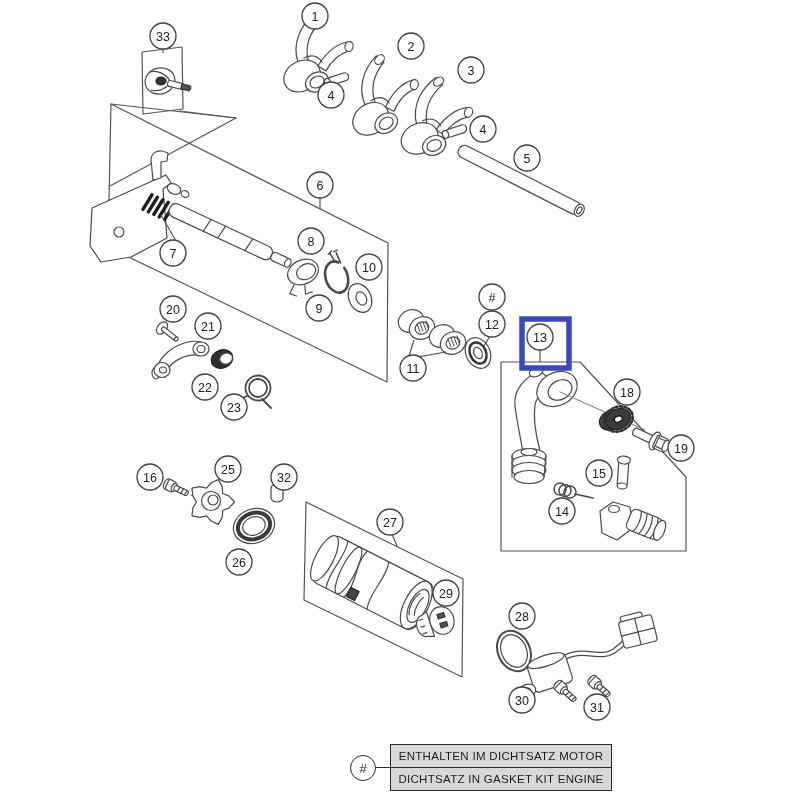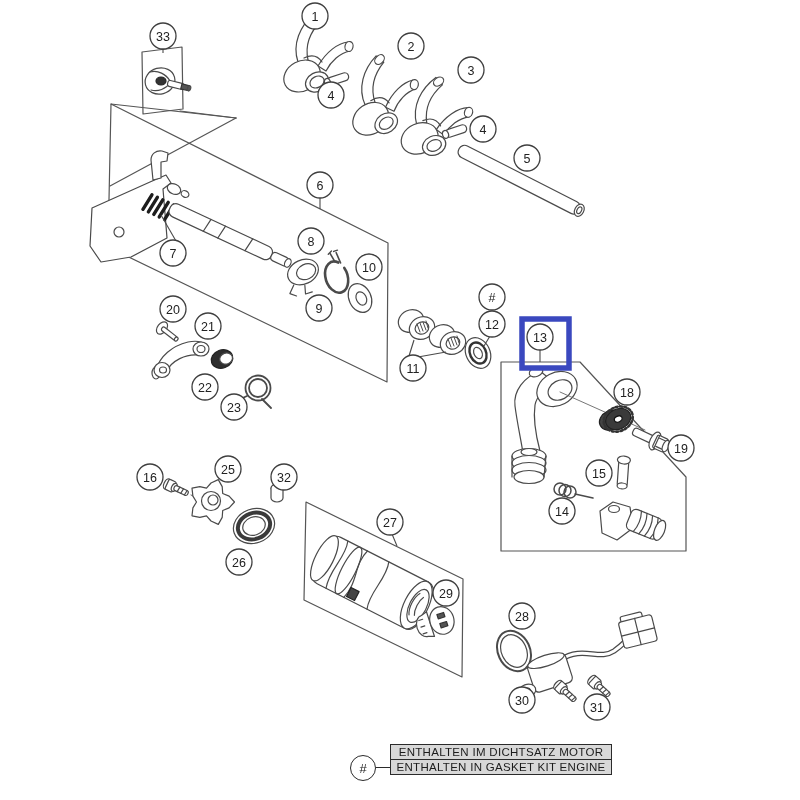--- a/index.html
+++ b/index.html
@@ -5,21 +5,21 @@
   html,body{margin:0;padding:0;background:#fff;}
   .stage{
     position:relative;width:800px;height:800px;background:#ffffff;
     font-family:"Liberation Sans", sans-serif;overflow:hidden;
   }
   svg text.callout-num{
     font-family:"Liberation Sans", sans-serif;
     font-size:12.5px;fill:#222;
   }
   .legend-box{
-    position:absolute;left:390px;top:744px;width:222px;height:31px;
+    position:absolute;left:390px;top:744px;width:222px;height:47px;
     background:#d8d8d8;border:1.4px solid #2b2b2b;box-sizing:border-box;
     display:flex;flex-direction:column;
   }
   .legend-row{
     flex:1;display:flex;align-items:center;justify-content:center;
     font-size:11.5px;letter-spacing:.3px;color:#1c1c1c;white-space:nowrap;
   }
   .legend-row.first{border-bottom:1px solid #2b2b2b;}
   .legend-sym{
     position:absolute;left:350px;top:755px;width:26px;height:26px;border-radius:50%;
@@ -466,15 +466,15 @@
       </g>
   </svg>
 
   
   <div class="legend-sym">
     <span>#</span>
   </div>
   <div class="legend-link"></div>
   <div class="legend-box">
     <div class="legend-row first">ENTHALTEN IM DICHTSATZ MOTOR</div>
-    <div class="legend-row">ENTHALTEN IN GASKET KIT ENGINE</div>
+    <div class="legend-row">DICHTSATZ IN GASKET KIT ENGINE</div>
   </div>
 </div>
 
 </body></html>

